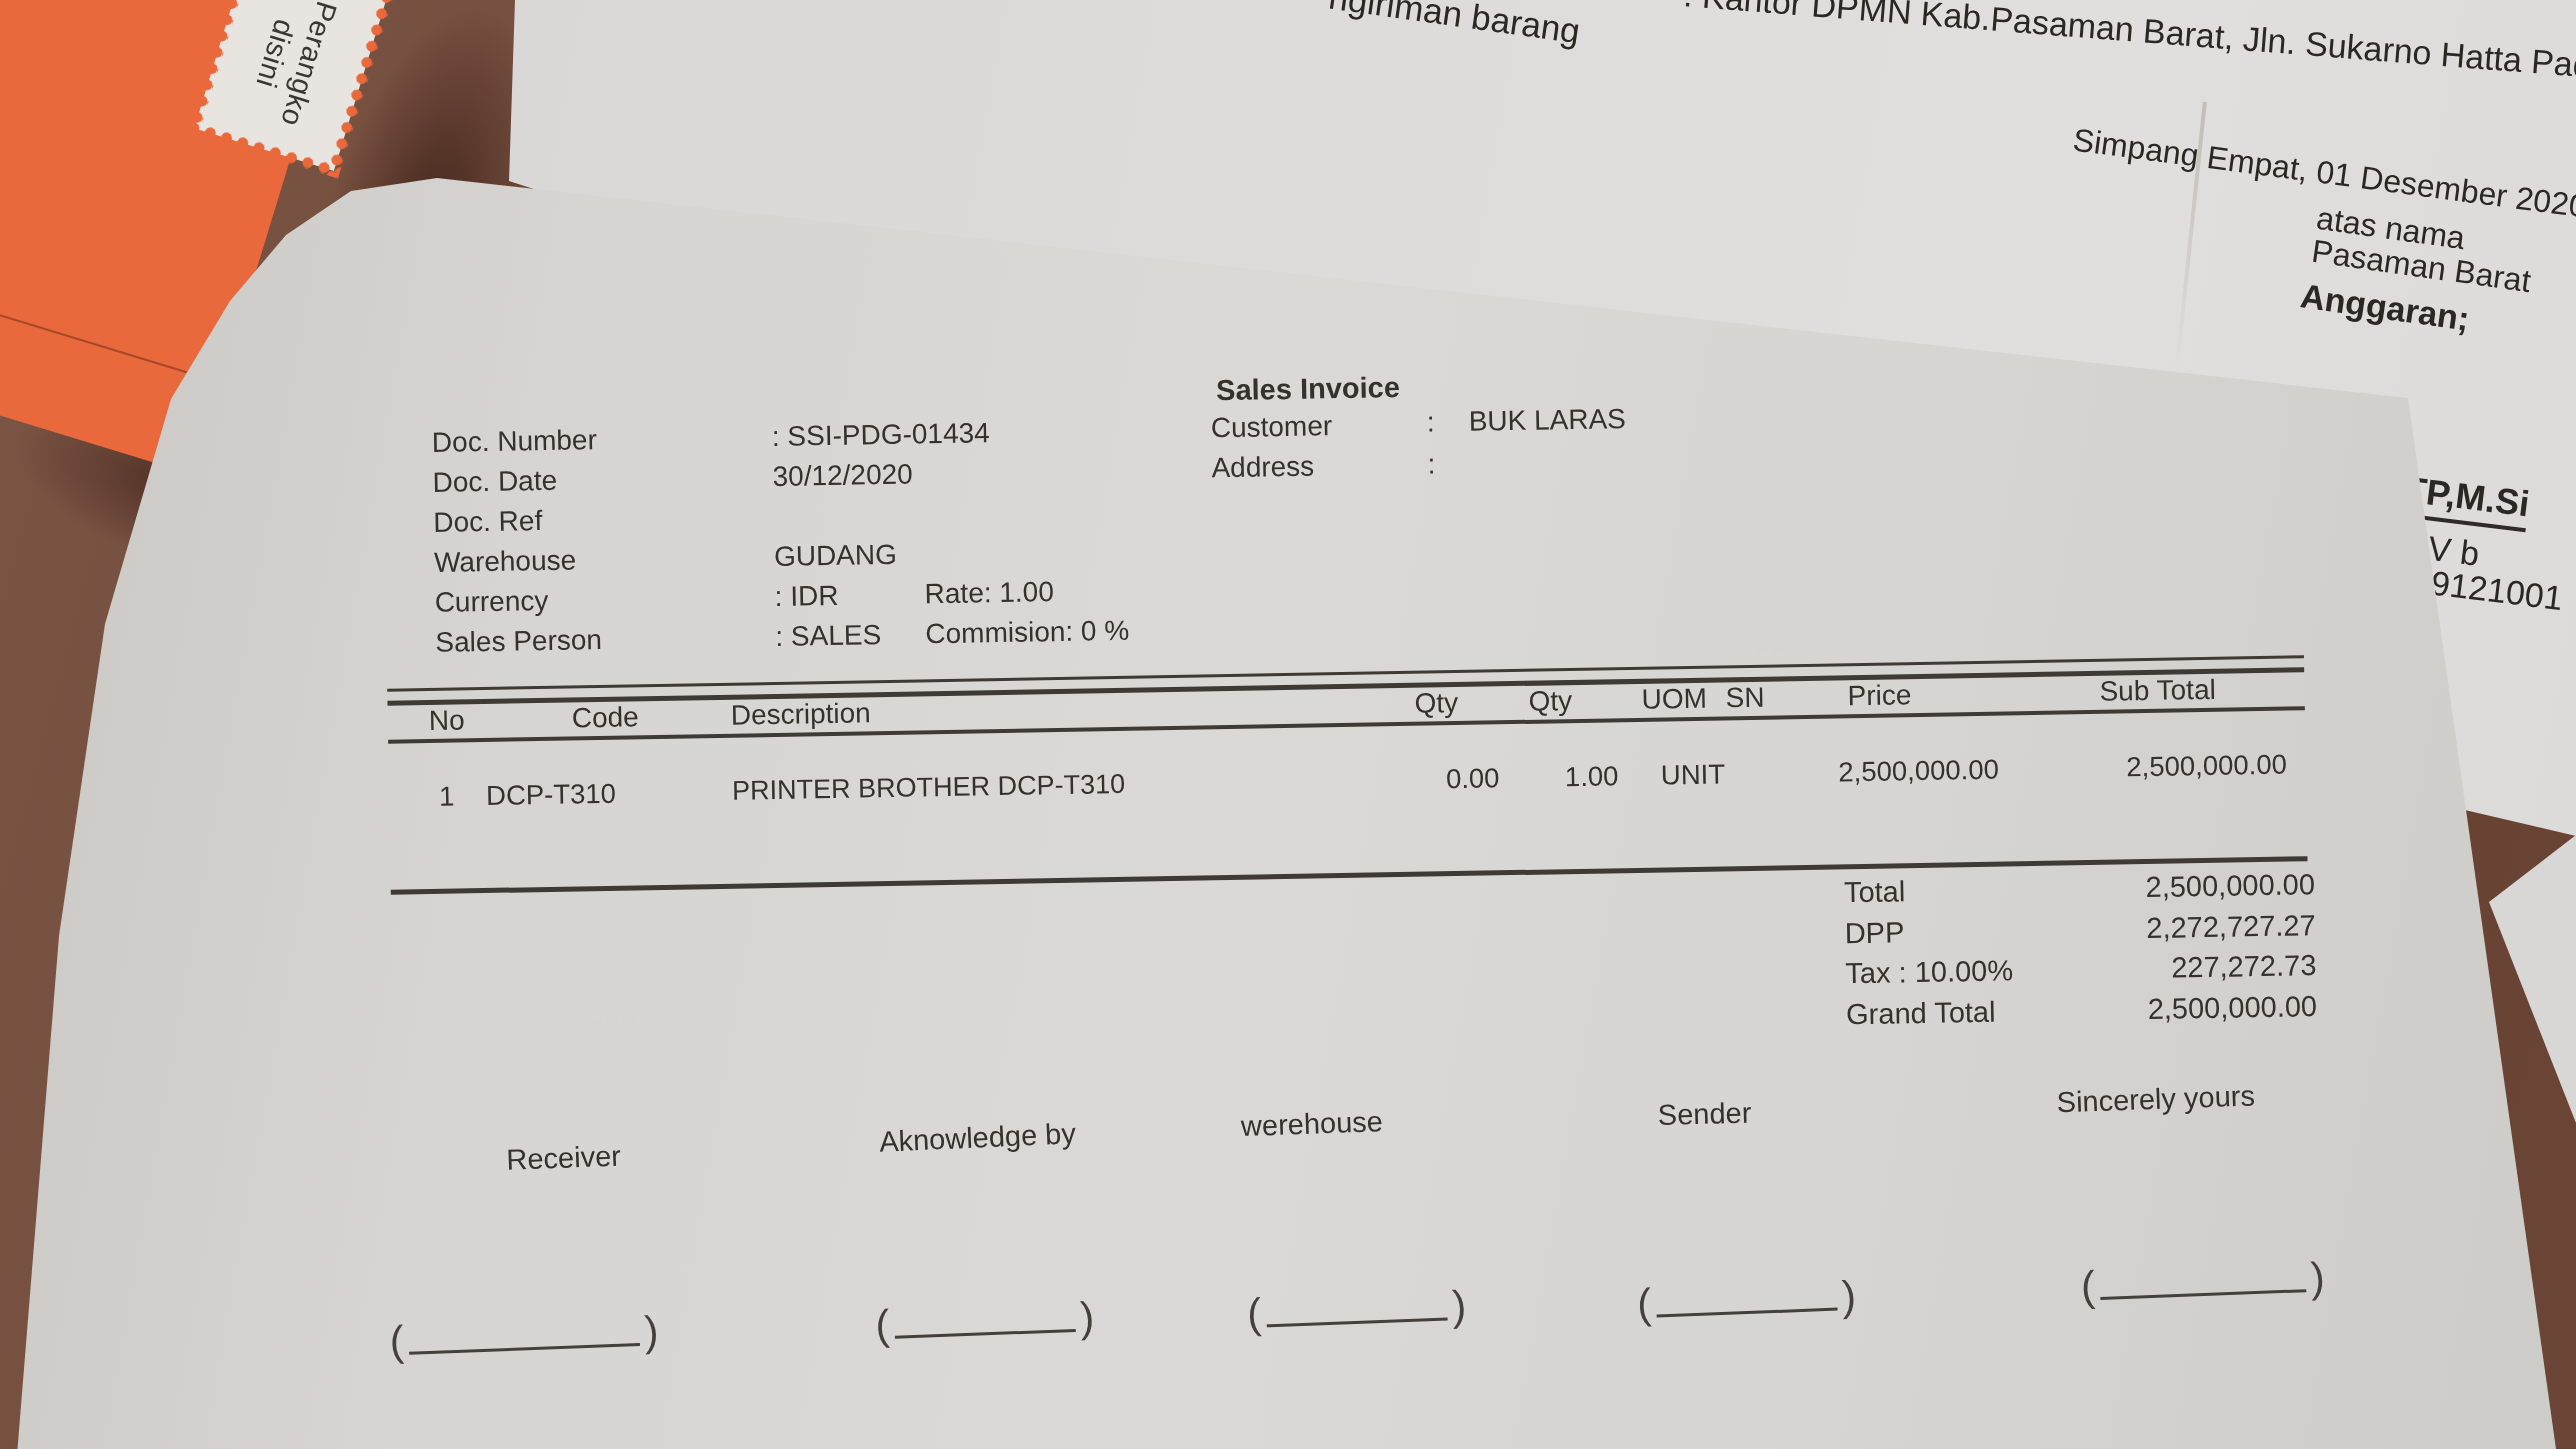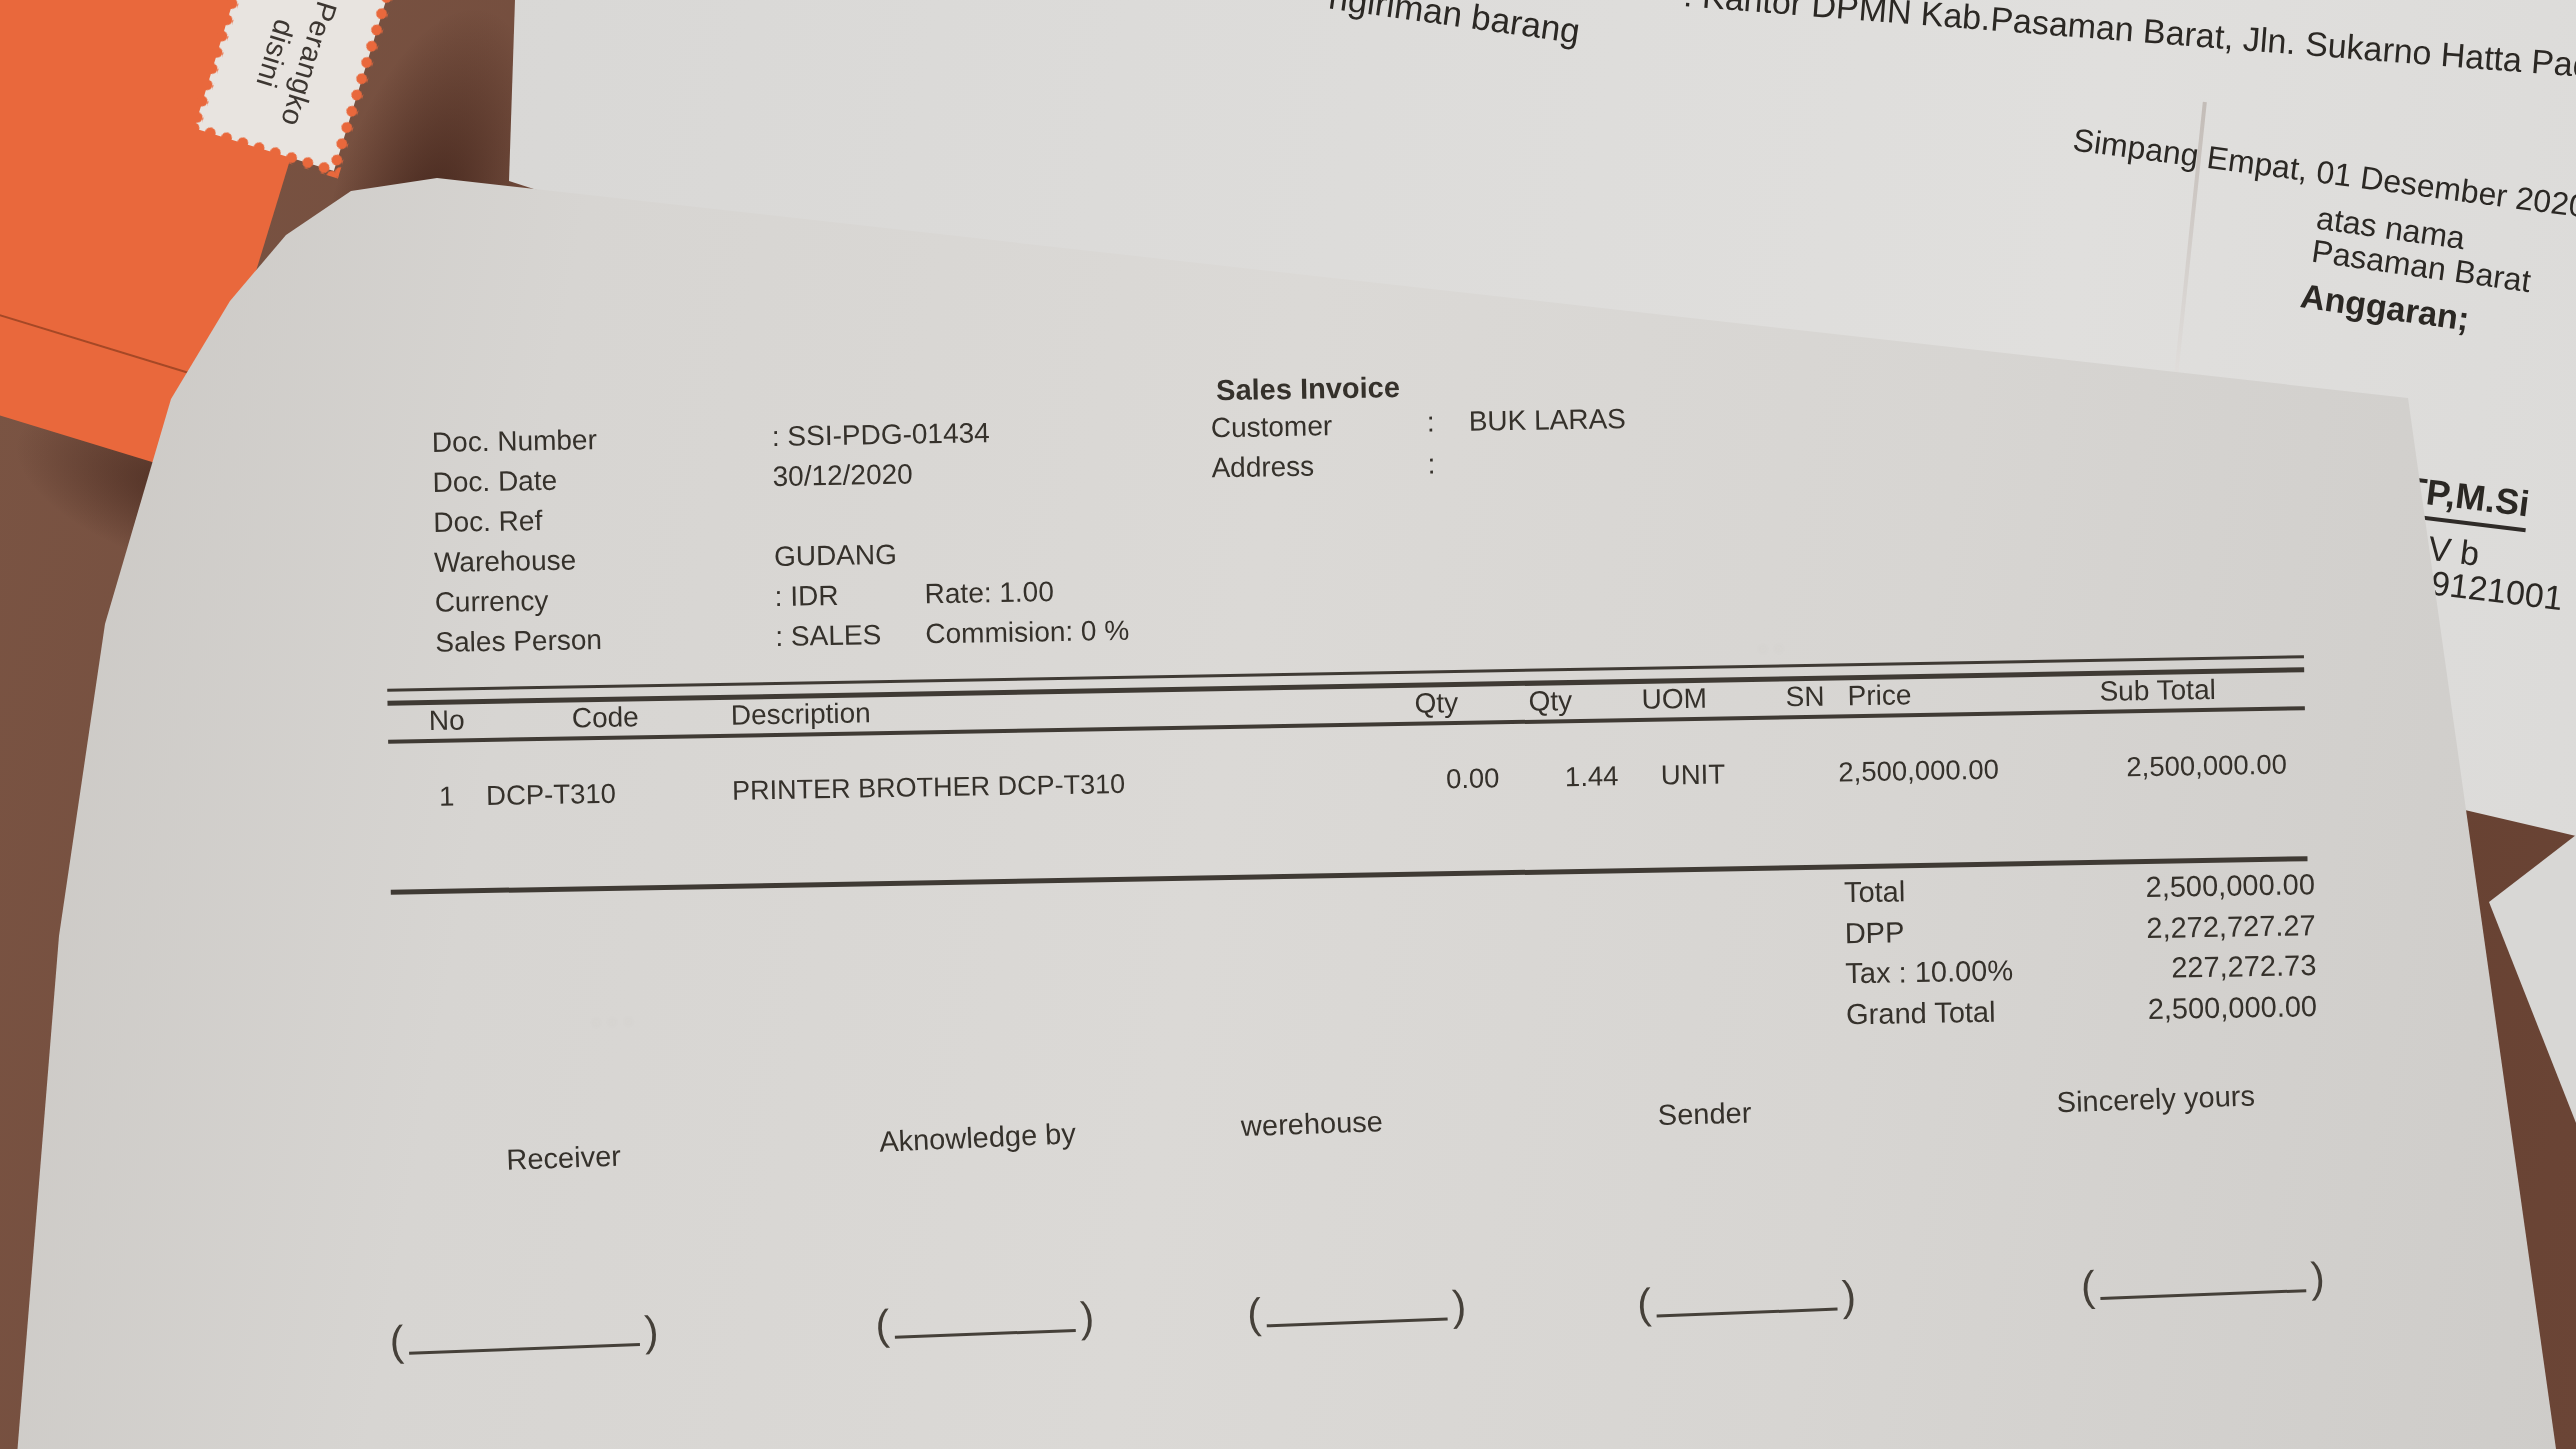--- a/index.html
+++ b/index.html
@@ -70,21 +70,21 @@
   #addr-label{left:1216px;top:451px;} #addr-sep{left:1432px;top:451px;} #addr-value{left:1474px;top:451px;}
 
   .rule{position:absolute;background:#3f3a34;left:388px;width:1917px;}
   #rule-top1{top:673px;height:3.1px;}
   #rule-top2{top:685px;height:5px;}
   #rule-head{top:724px;height:3.7px;}
   #rule-bottom{top:874px;height:5px;}
 
   .th{top:690px;font-size:28px;}
   #th-no{left:429px;} #th-code{left:572px;} #th-desc{left:731px;}
-  #th-qty1{left:1415px;} #th-qty2{left:1529px;} #th-uom{left:1642px;} #th-sn{left:1786px;}
+  #th-qty1{left:1415px;} #th-qty2{left:1529px;} #th-uom{left:1642px;} #th-sn{left:1726px;}
   #th-price{left:1848px;} #th-subtotal{left:2100px;}
 
   .td{top:766px;font-size:27.5px;}
   #td-no{left:438px;} #td-code{left:485px;} #td-desc{left:731px;font-size:27px;}
   #td-qty1{left:1445px;} #td-qty2{left:1564px;} #td-uom{left:1660px;}
   #td-price{left:1803px;width:195px;text-align:right;}
   #td-subtotal{left:2084px;width:202px;text-align:right;}
 
   .tot-label{left:1841px;font-size:29px;}
   .tot-value{left:2025px;width:287px;text-align:right;font-size:29px;}
@@ -185,21 +185,21 @@
     <div class="itxt th" id="th-qty2">Qty</div>
     <div class="itxt th" id="th-uom">UOM</div>
     <div class="itxt th" id="th-sn">SN</div>
     <div class="itxt th" id="th-price">Price</div>
     <div class="itxt th" id="th-subtotal">Sub Total</div>
 
     <div class="itxt td" id="td-no">1</div>
     <div class="itxt td" id="td-code">DCP-T310</div>
     <div class="itxt td" id="td-desc">PRINTER BROTHER DCP-T310</div>
     <div class="itxt td" id="td-qty1">0.00</div>
-    <div class="itxt td" id="td-qty2">1.44</div>
+    <div class="itxt td" id="td-qty2">1.00</div>
     <div class="itxt td" id="td-uom">UNIT</div>
     <div class="itxt td" id="td-price">2,500,000.00</div>
     <div class="itxt td" id="td-subtotal">2,500,000.00</div>
 
     <div class="itxt tot-label ty0">Total</div>
     <div class="itxt tot-value ty0">2,500,000.00</div>
     <div class="itxt tot-label ty1">DPP</div>
     <div class="itxt tot-value ty1">2,272,727.27</div>
     <div class="itxt tot-label ty2">Tax : 10.00%</div>
     <div class="itxt tot-value ty2">227,272.73</div>

